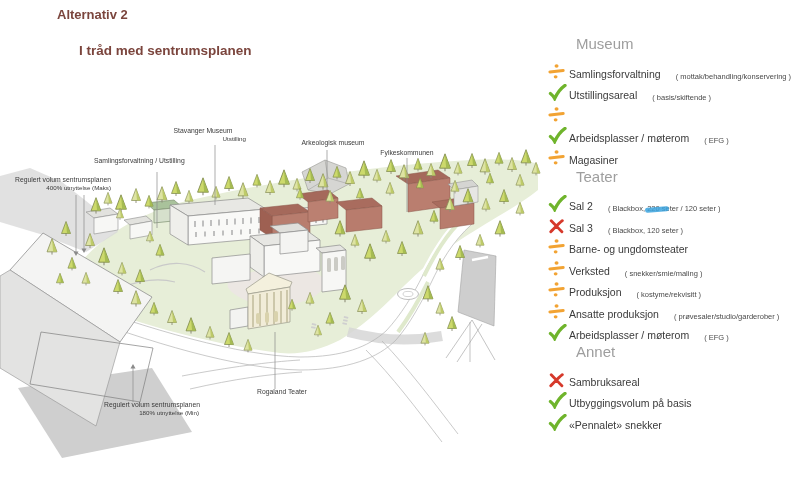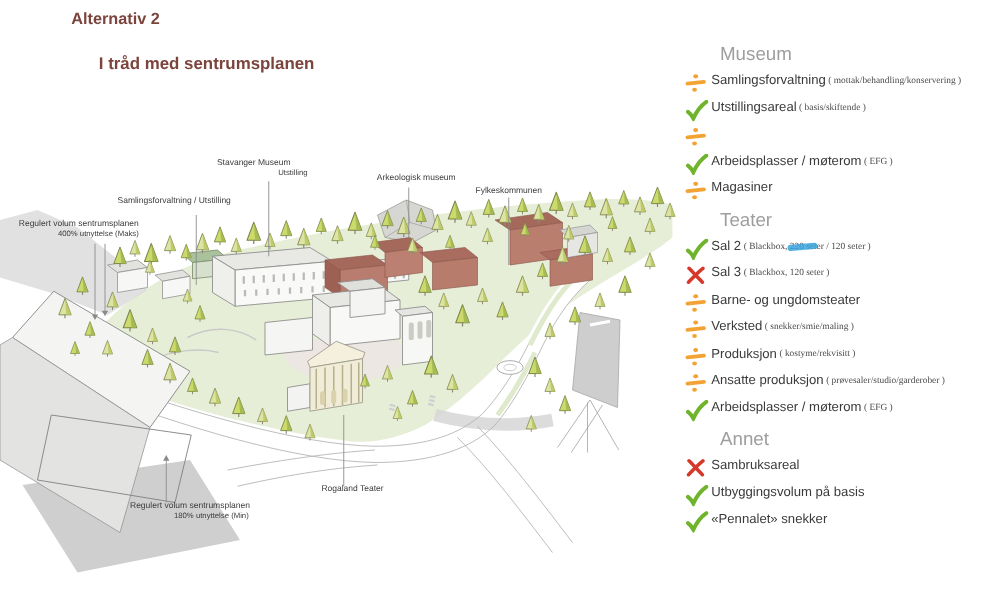--- a/index.html
+++ b/index.html
@@ -18,24 +18,24 @@
   #ml-samlings{left:94px;top:157px;width:88px;}
   #ml-arkeo{left:299px;top:139px;width:68px;}
   #ml-fylkes{left:379px;top:149px;width:56px;}
   #ml-maks{left:15px;top:176px;width:96px;}
   #ml-rogaland{left:256px;top:388px;width:52px;}
   #ml-min{left:104px;top:401px;width:95px;}
   
   .legend{position:absolute;left:545px;top:38px;width:252px;}
   .leg-header{font-size:15px;color:#9e9e9e;margin:5px 0 8px 31px;height:12px;line-height:12px;}
   .leg-header.first{margin-top:0;}
-  .leg-row{height:21.5px;display:flex;align-items:flex-start;}
+  .leg-row{height:21.5px;display:flex;align-items:flex-end;}
   .leg-icon{flex:0 0 24px;display:flex;justify-content:center;align-items:center;}
   .leg-label{font-size:10.5px;color:#3a3a3a;white-space:nowrap;}
-  .leg-detail{font-size:7.5px;color:#4a4a4a;margin-left:2px;white-space:nowrap;position:relative;top:1px;font-family:Liberation Serif, serif;}
+  .leg-detail{font-size:7.5px;color:#4a4a4a;margin-left:15px;white-space:nowrap;position:relative;top:1px;}
   .strike{position:relative;display:inline-block;}
   .strike::after{content:"";position:absolute;left:-2px;top:36%;width:24px;height:4.5px;
                  background:#3ba3de;opacity:.85;border-radius:2.5px;transform:rotate(-5deg);}
 </style>
 </head>
 <body>
 
 <div class="page-title">Alternativ 2</div>
 <div class="page-subtitle">I tråd med sentrumsplanen</div>
 

